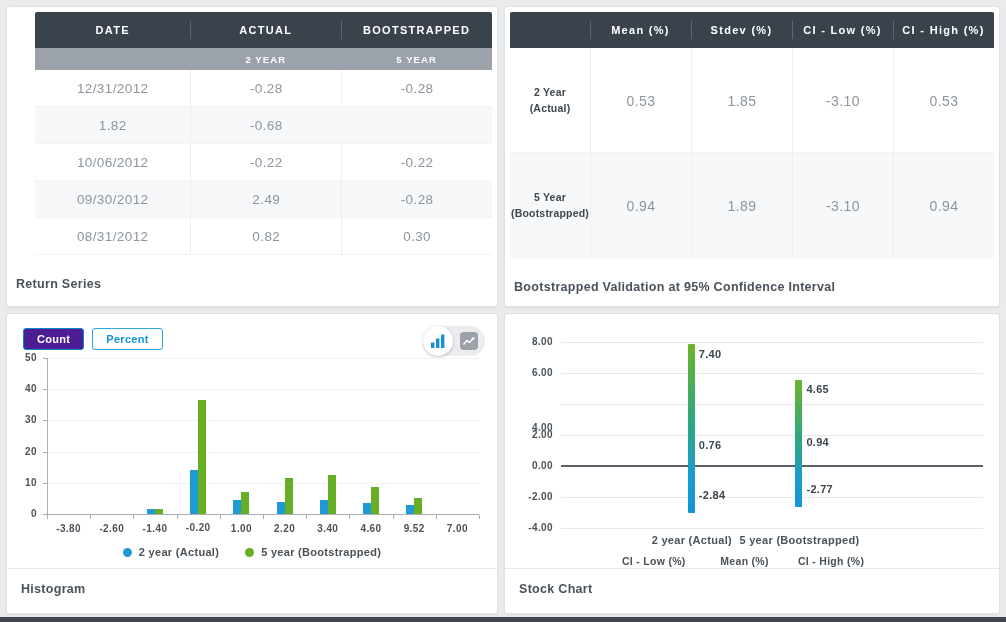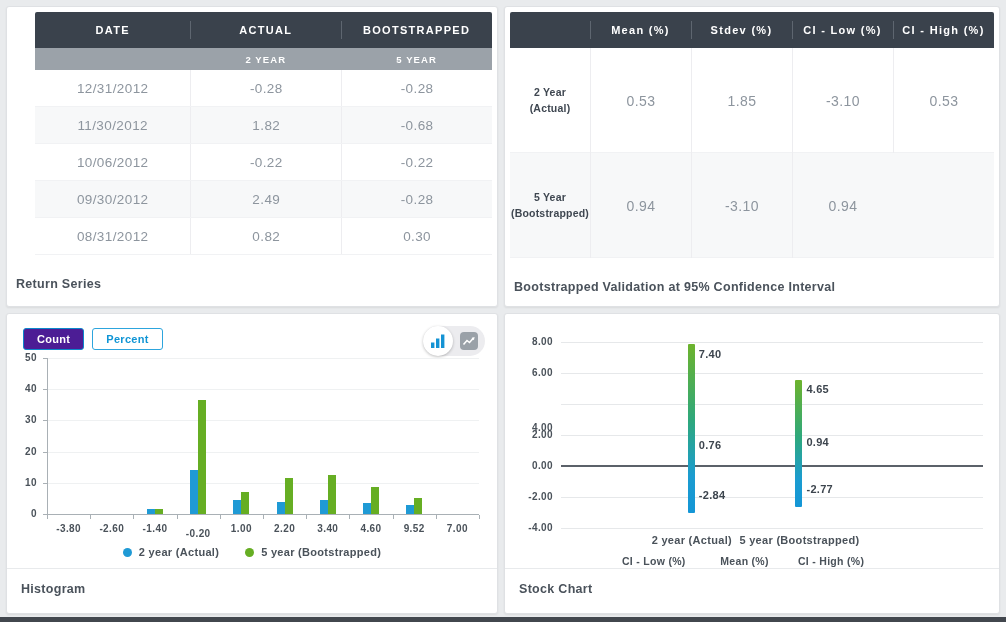--- a/index.html
+++ b/index.html
@@ -87,21 +87,20 @@
           <div class="sh"></div>
           <div class="sh">2 YEAR</div>
           <div class="sh">5 YEAR</div>
         </div>
         <div class="trow grid3">
           <div class="td">12/31/2012</div>
           <div class="td">-0.28</div>
           <div class="td">-0.28</div>
         </div>
         <div class="trow grid3 alt">
-          <div class="td">11/30/2012</div>
           <div class="td">1.82</div>
           <div class="td">-0.68</div>
         </div>
         <div class="trow grid3">
           <div class="td">10/06/2012</div>
           <div class="td">-0.22</div>
           <div class="td">-0.22</div>
         </div>
         <div class="trow grid3 alt">
           <div class="td">09/30/2012</div>
@@ -135,20 +134,21 @@
           <div class="vtd">1.85</div>
           <div class="vtd">-3.10</div>
           <div class="vtd">0.53</div>
         </div>
         <div class="trow vrow grid5 alt">
           <div class="rowlabel">
             <span>5 Year</span>
             <span>(Bootstrapped)</span>
           </div>
           <div class="vtd">0.94</div>
+          <div class="vtd">1.89</div>
           <div class="vtd">-3.10</div>
           <div class="vtd">0.94</div>
         </div>
       </div>
     <div class="caption">Bootstrapped Validation at 95% Confidence Interval</div>
   </section>
 
   <section class="card card-bl">
     <div class="hist-toolbar">
       <button class="btn btn-primary">Count</button>
@@ -201,21 +201,21 @@
         <div class="tick" style="left: 385.6px; top: 157px; width: 1px; height: 4px;"></div>
         <div class="tick" style="left: 428.8px; top: 157px; width: 1px; height: 4px;"></div>
         <div class="tick" style="left: 472px; top: 157px; width: 1px; height: 4px;"></div>
         <span class="xlab" style="left: 37.6px; width: 48px; top: 165px;">-3.80</span>
         <span class="xlab" style="left: 80.8px; width: 48px; top: 165px;">-2.60</span>
         <div class="hbar" style="left: 140px; width: 8px; top: 151.32px; height: 4.68px; background: rgb(31, 154, 213);"></div>
         <div class="hbar" style="left: 148px; width: 8px; top: 151.32px; height: 4.68px; background: rgb(102, 174, 35);"></div>
         <span class="xlab" style="left: 124px; width: 48px; top: 165px;">-1.40</span>
         <div class="hbar" style="left: 183.2px; width: 8px; top: 112.32px; height: 43.68px; background: rgb(31, 154, 213);"></div>
         <div class="hbar" style="left: 191.2px; width: 8px; top: 42.12px; height: 113.88px; background: rgb(102, 174, 35);"></div>
-        <span class="xlab" style="left: 167.2px; width: 48px; top: 170px;">-0.20</span>
+        <span class="xlab" style="left: 167.2px; width: 48px; top: 164px;">-0.20</span>
         <div class="hbar" style="left: 226.4px; width: 8px; top: 141.96px; height: 14.04px; background: rgb(31, 154, 213);"></div>
         <div class="hbar" style="left: 234.4px; width: 8px; top: 134.16px; height: 21.84px; background: rgb(102, 174, 35);"></div>
         <span class="xlab" style="left: 210.4px; width: 48px; top: 165px;">1.00</span>
         <div class="hbar" style="left: 269.6px; width: 8px; top: 143.52px; height: 12.48px; background: rgb(31, 154, 213);"></div>
         <div class="hbar" style="left: 277.6px; width: 8px; top: 120.12px; height: 35.88px; background: rgb(102, 174, 35);"></div>
         <span class="xlab" style="left: 253.6px; width: 48px; top: 165px;">2.20</span>
         <div class="hbar" style="left: 312.8px; width: 8px; top: 141.96px; height: 14.04px; background: rgb(31, 154, 213);"></div>
         <div class="hbar" style="left: 320.8px; width: 8px; top: 117px; height: 39px; background: rgb(102, 174, 35);"></div>
         <span class="xlab" style="left: 296.8px; width: 48px; top: 165px;">3.40</span>
         <div class="hbar" style="left: 356px; width: 8px; top: 145.08px; height: 10.92px; background: rgb(31, 154, 213);"></div>

